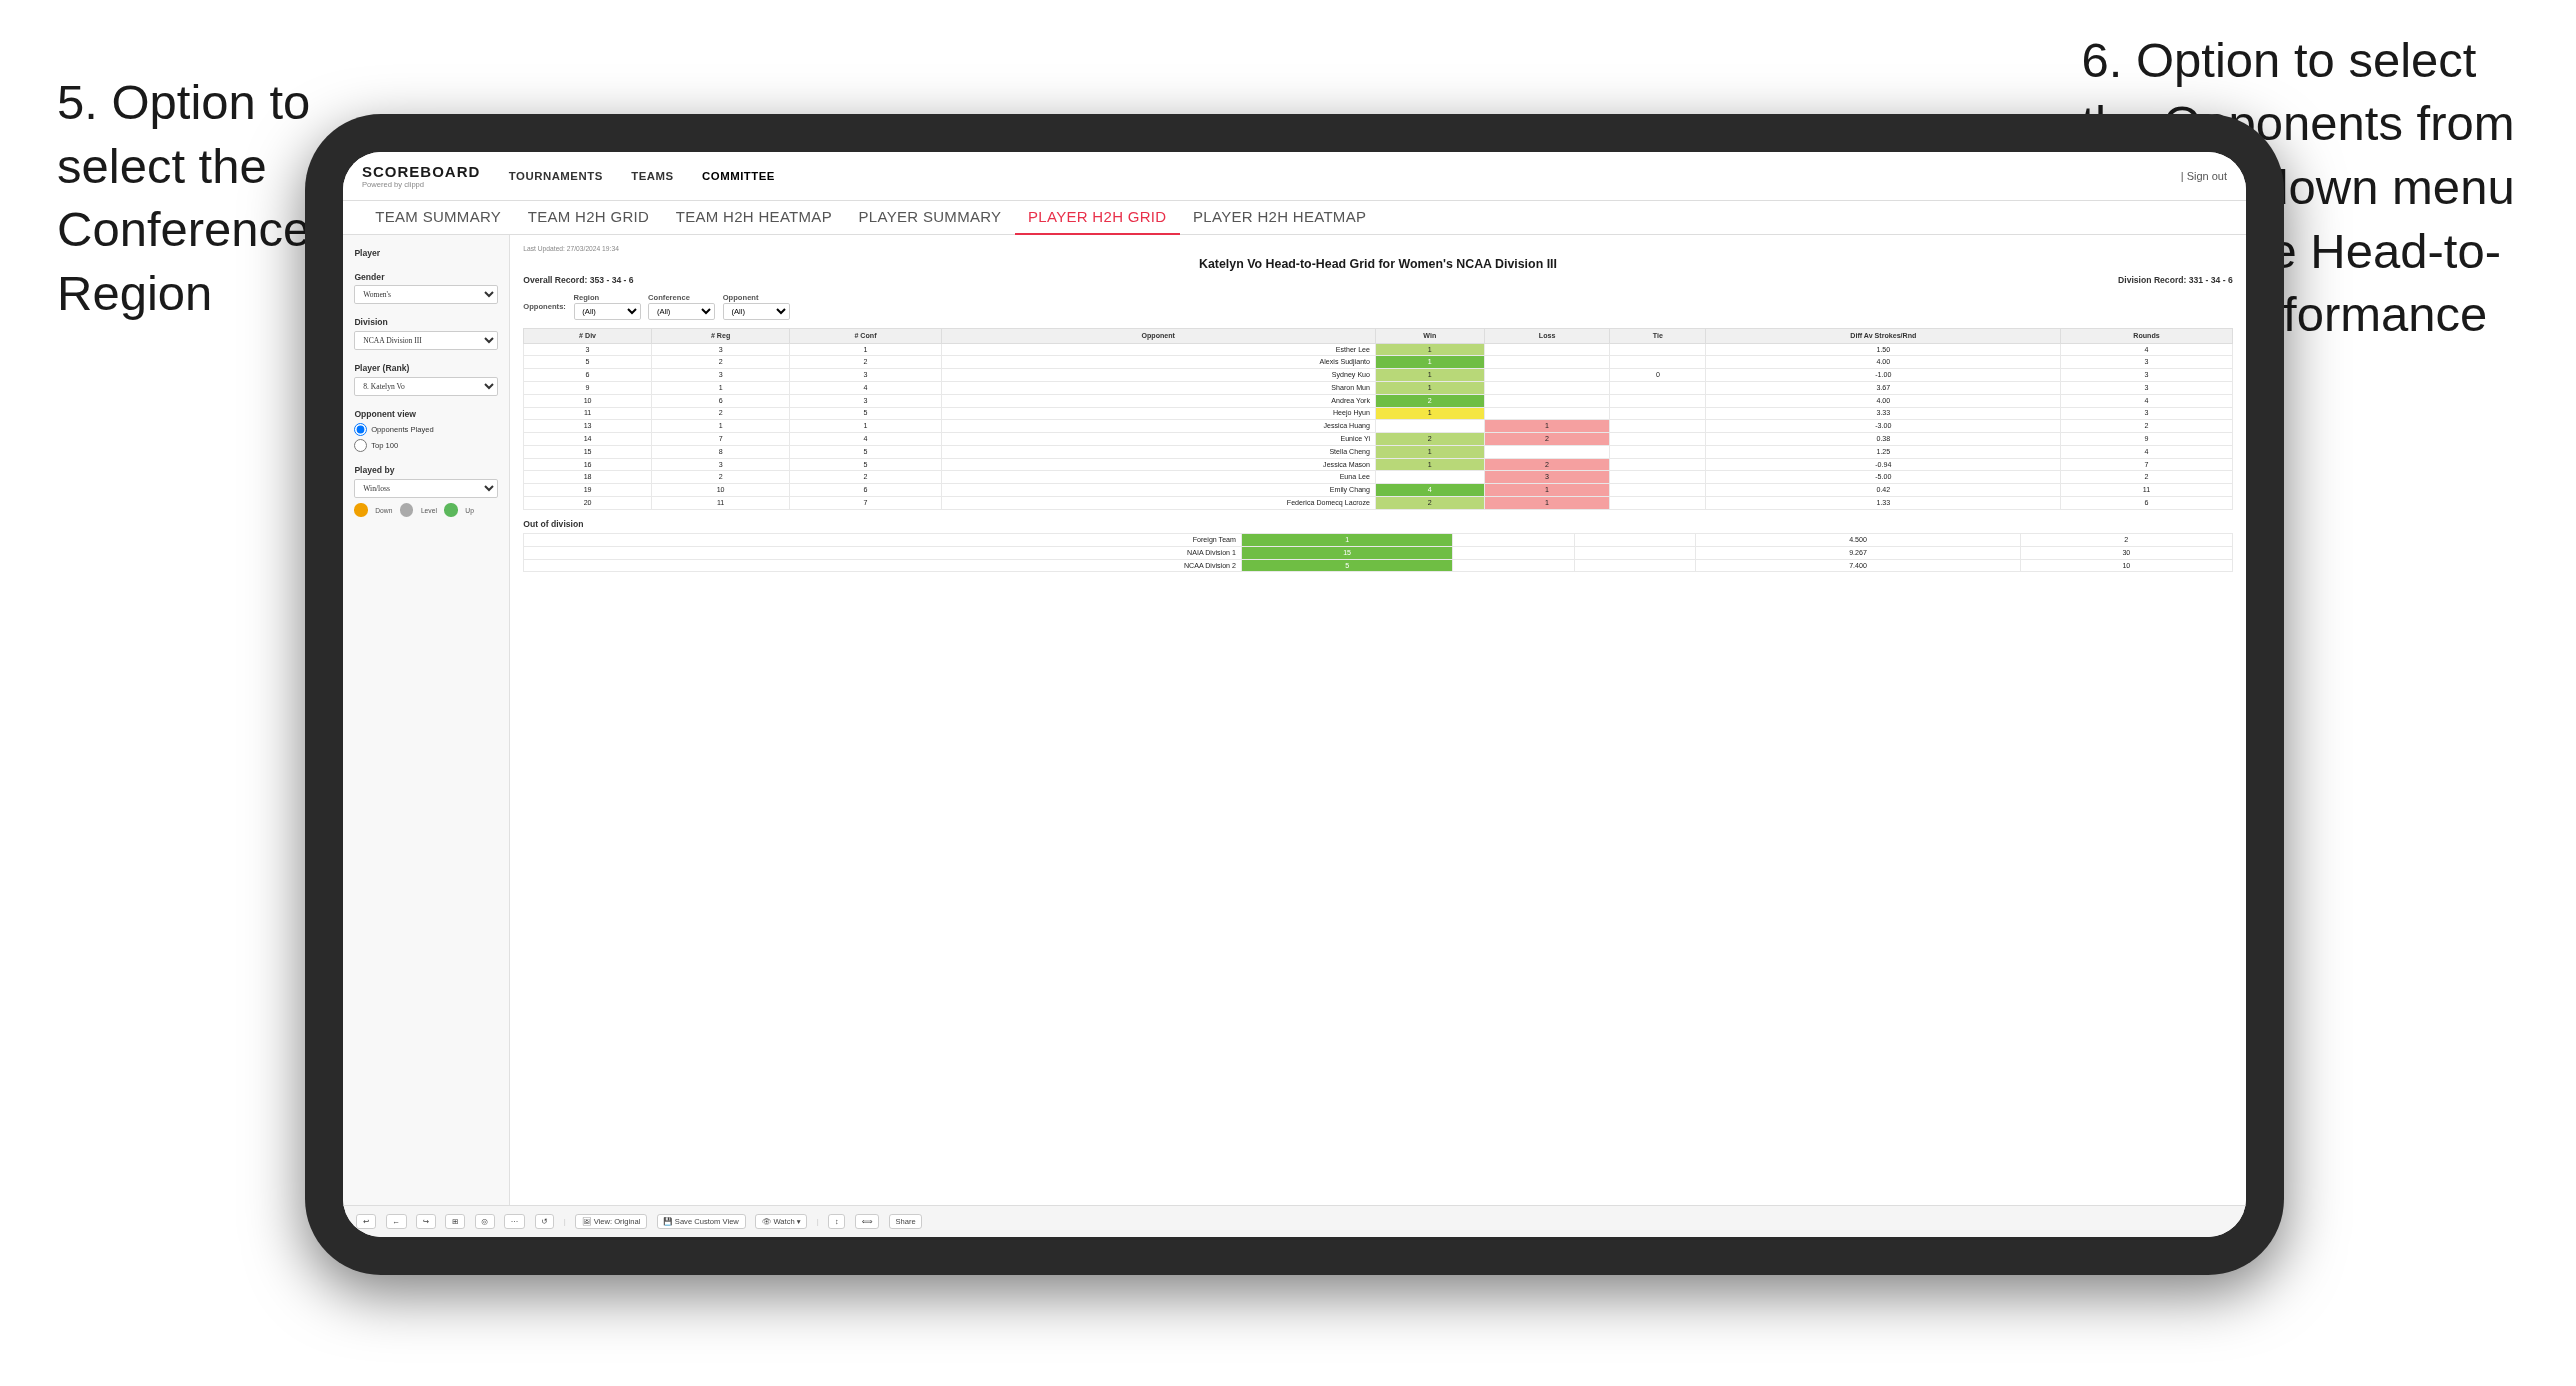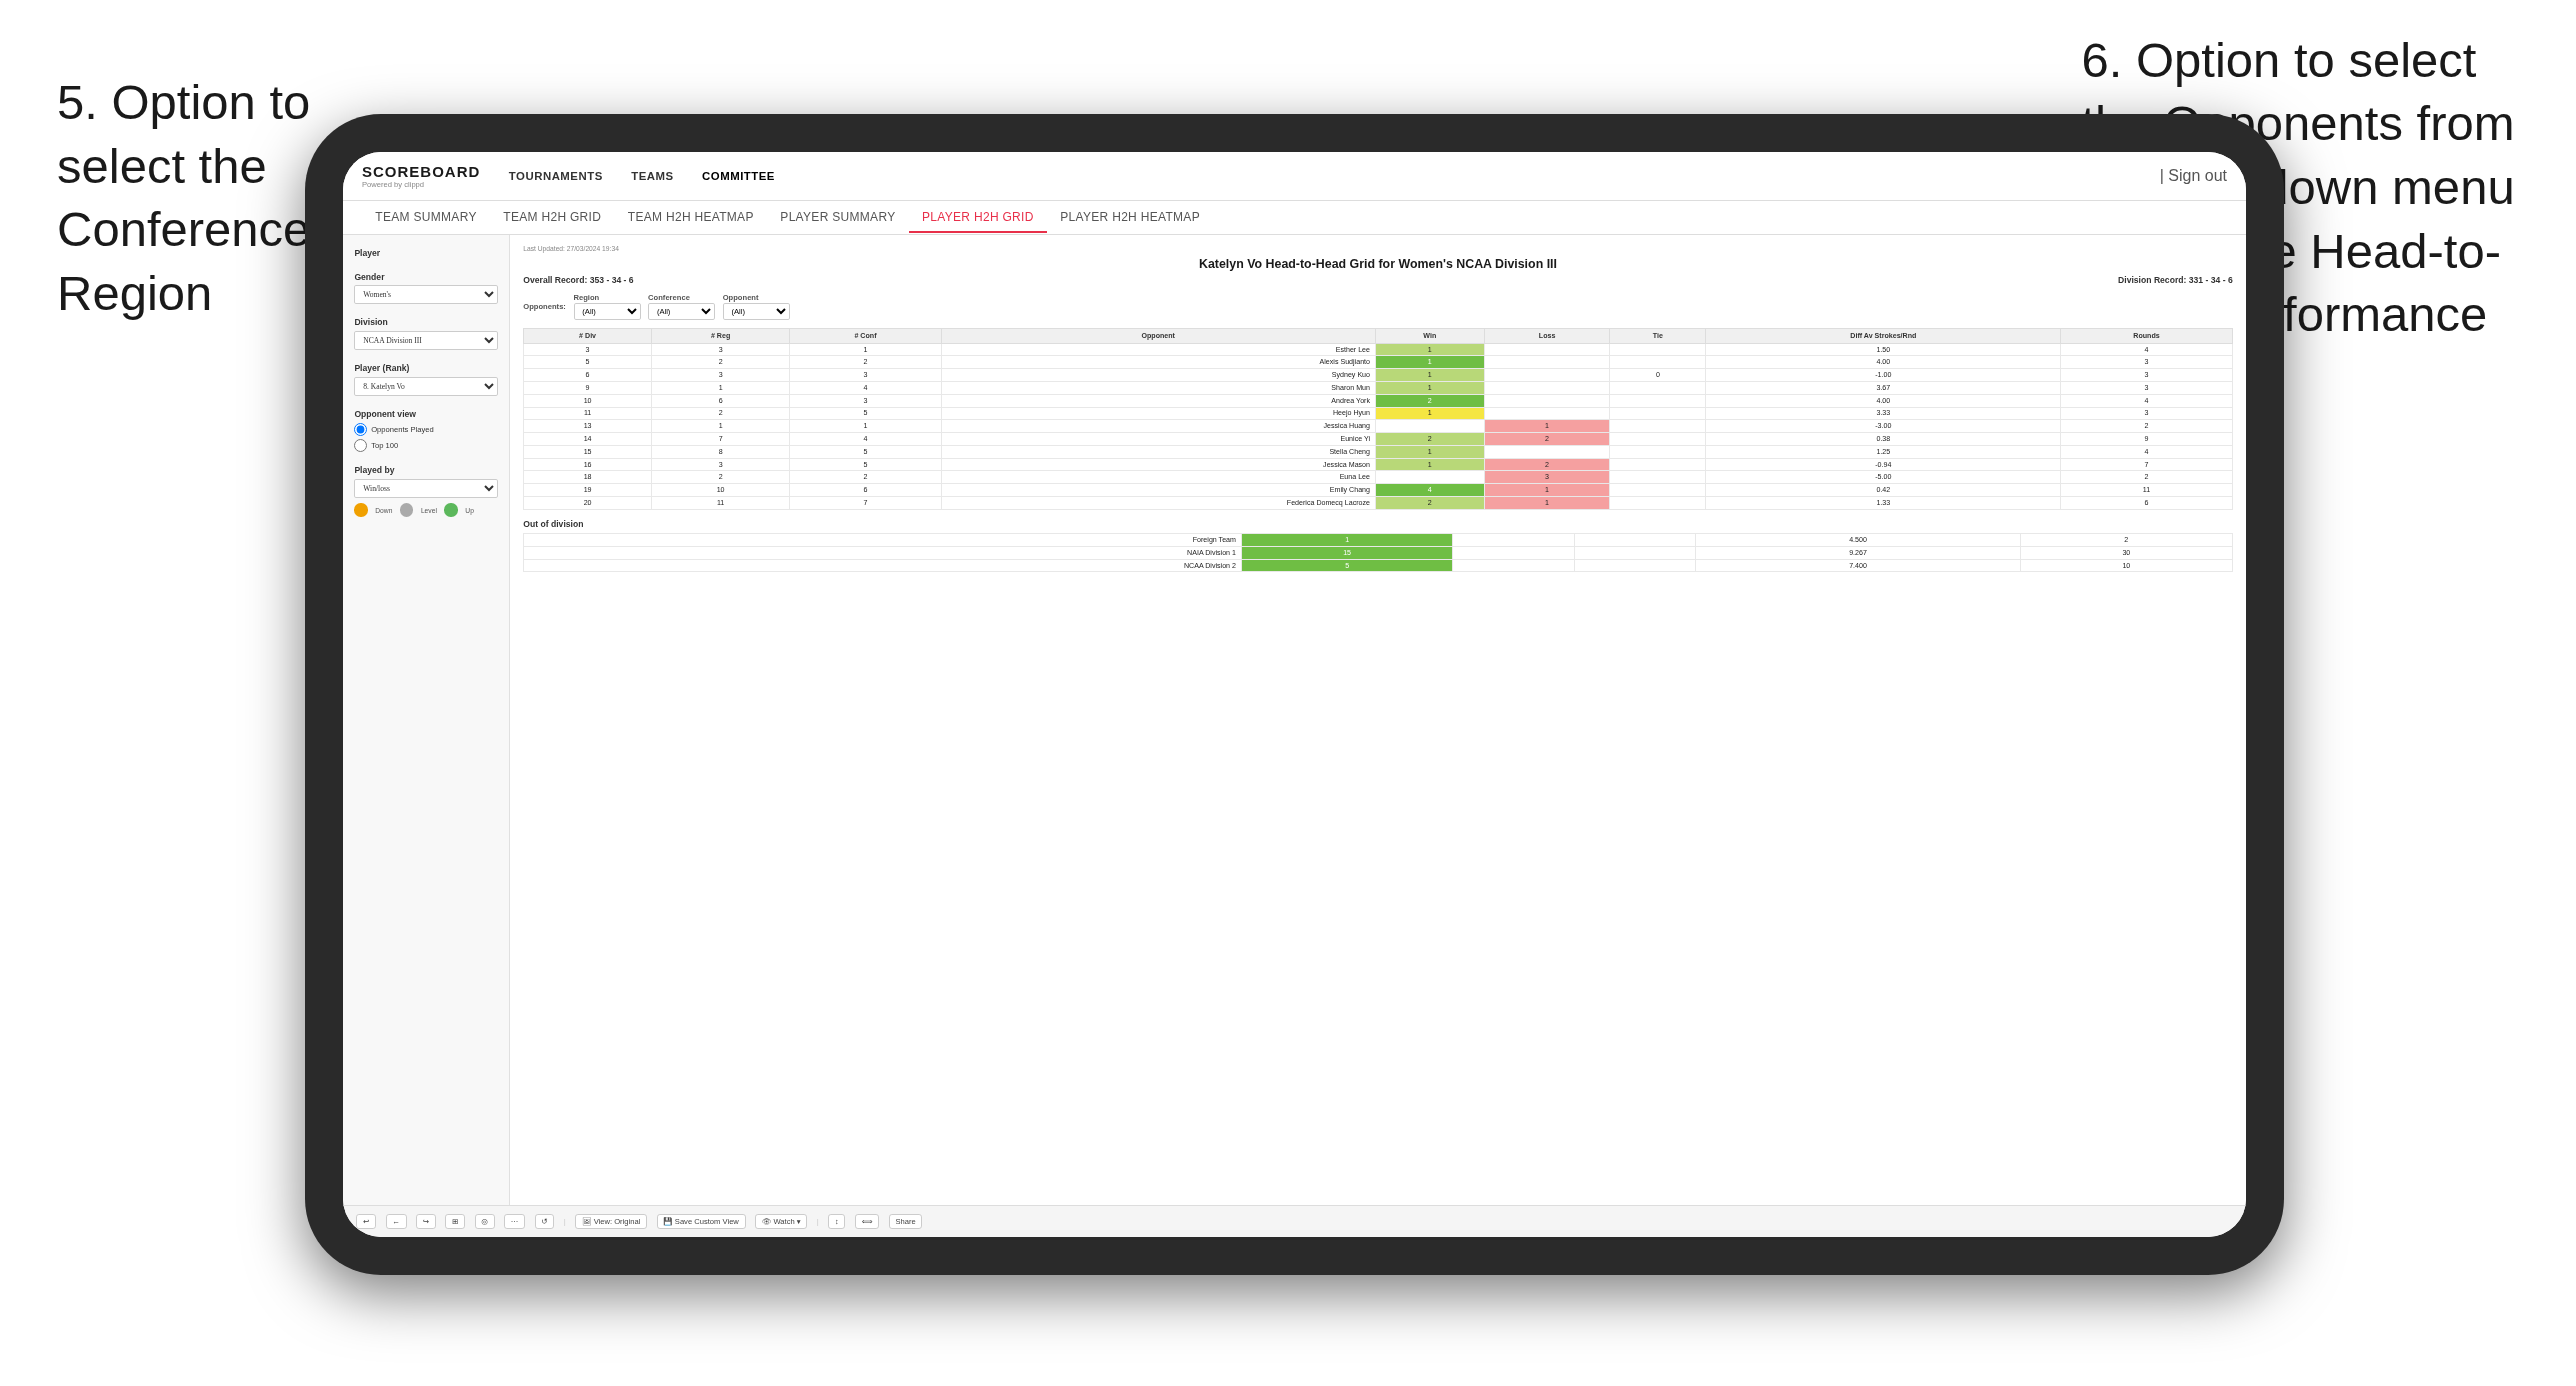--- a/index.html
+++ b/index.html
@@ -109,42 +109,42 @@
       text-transform: uppercase;
       font-weight: 600;
       letter-spacing: 0.5px;
     }
 
     .nav-item.active {
       color: #000;
     }
 
     .nav-right {
-      font-size: 16px;
+      font-size: 11px;
       color: #555;
       display: flex;
       align-items: center;
       gap: 7.6px;
       padding-left: 28px;
     }
 
     
     .sub-nav {
       display: flex;
       gap: 0;
       background: #ffffff;
       border-bottom: 1px solid #ddd;
       padding: 0 19px;
       height: 34px;
       align-items: center;
       flex-shrink: 0;
     }
 
     .sub-nav-item {
-      font-size: 12px;
+      font-size: 15px;
       color: #555;
       padding: 7.6px 13.3px;
       cursor: pointer;
       text-transform: uppercase;
       font-weight: 500;
       letter-spacing: 0.3px;
       border-bottom: 2.9px solid transparent;
     }
 
     .sub-nav-item.active {

